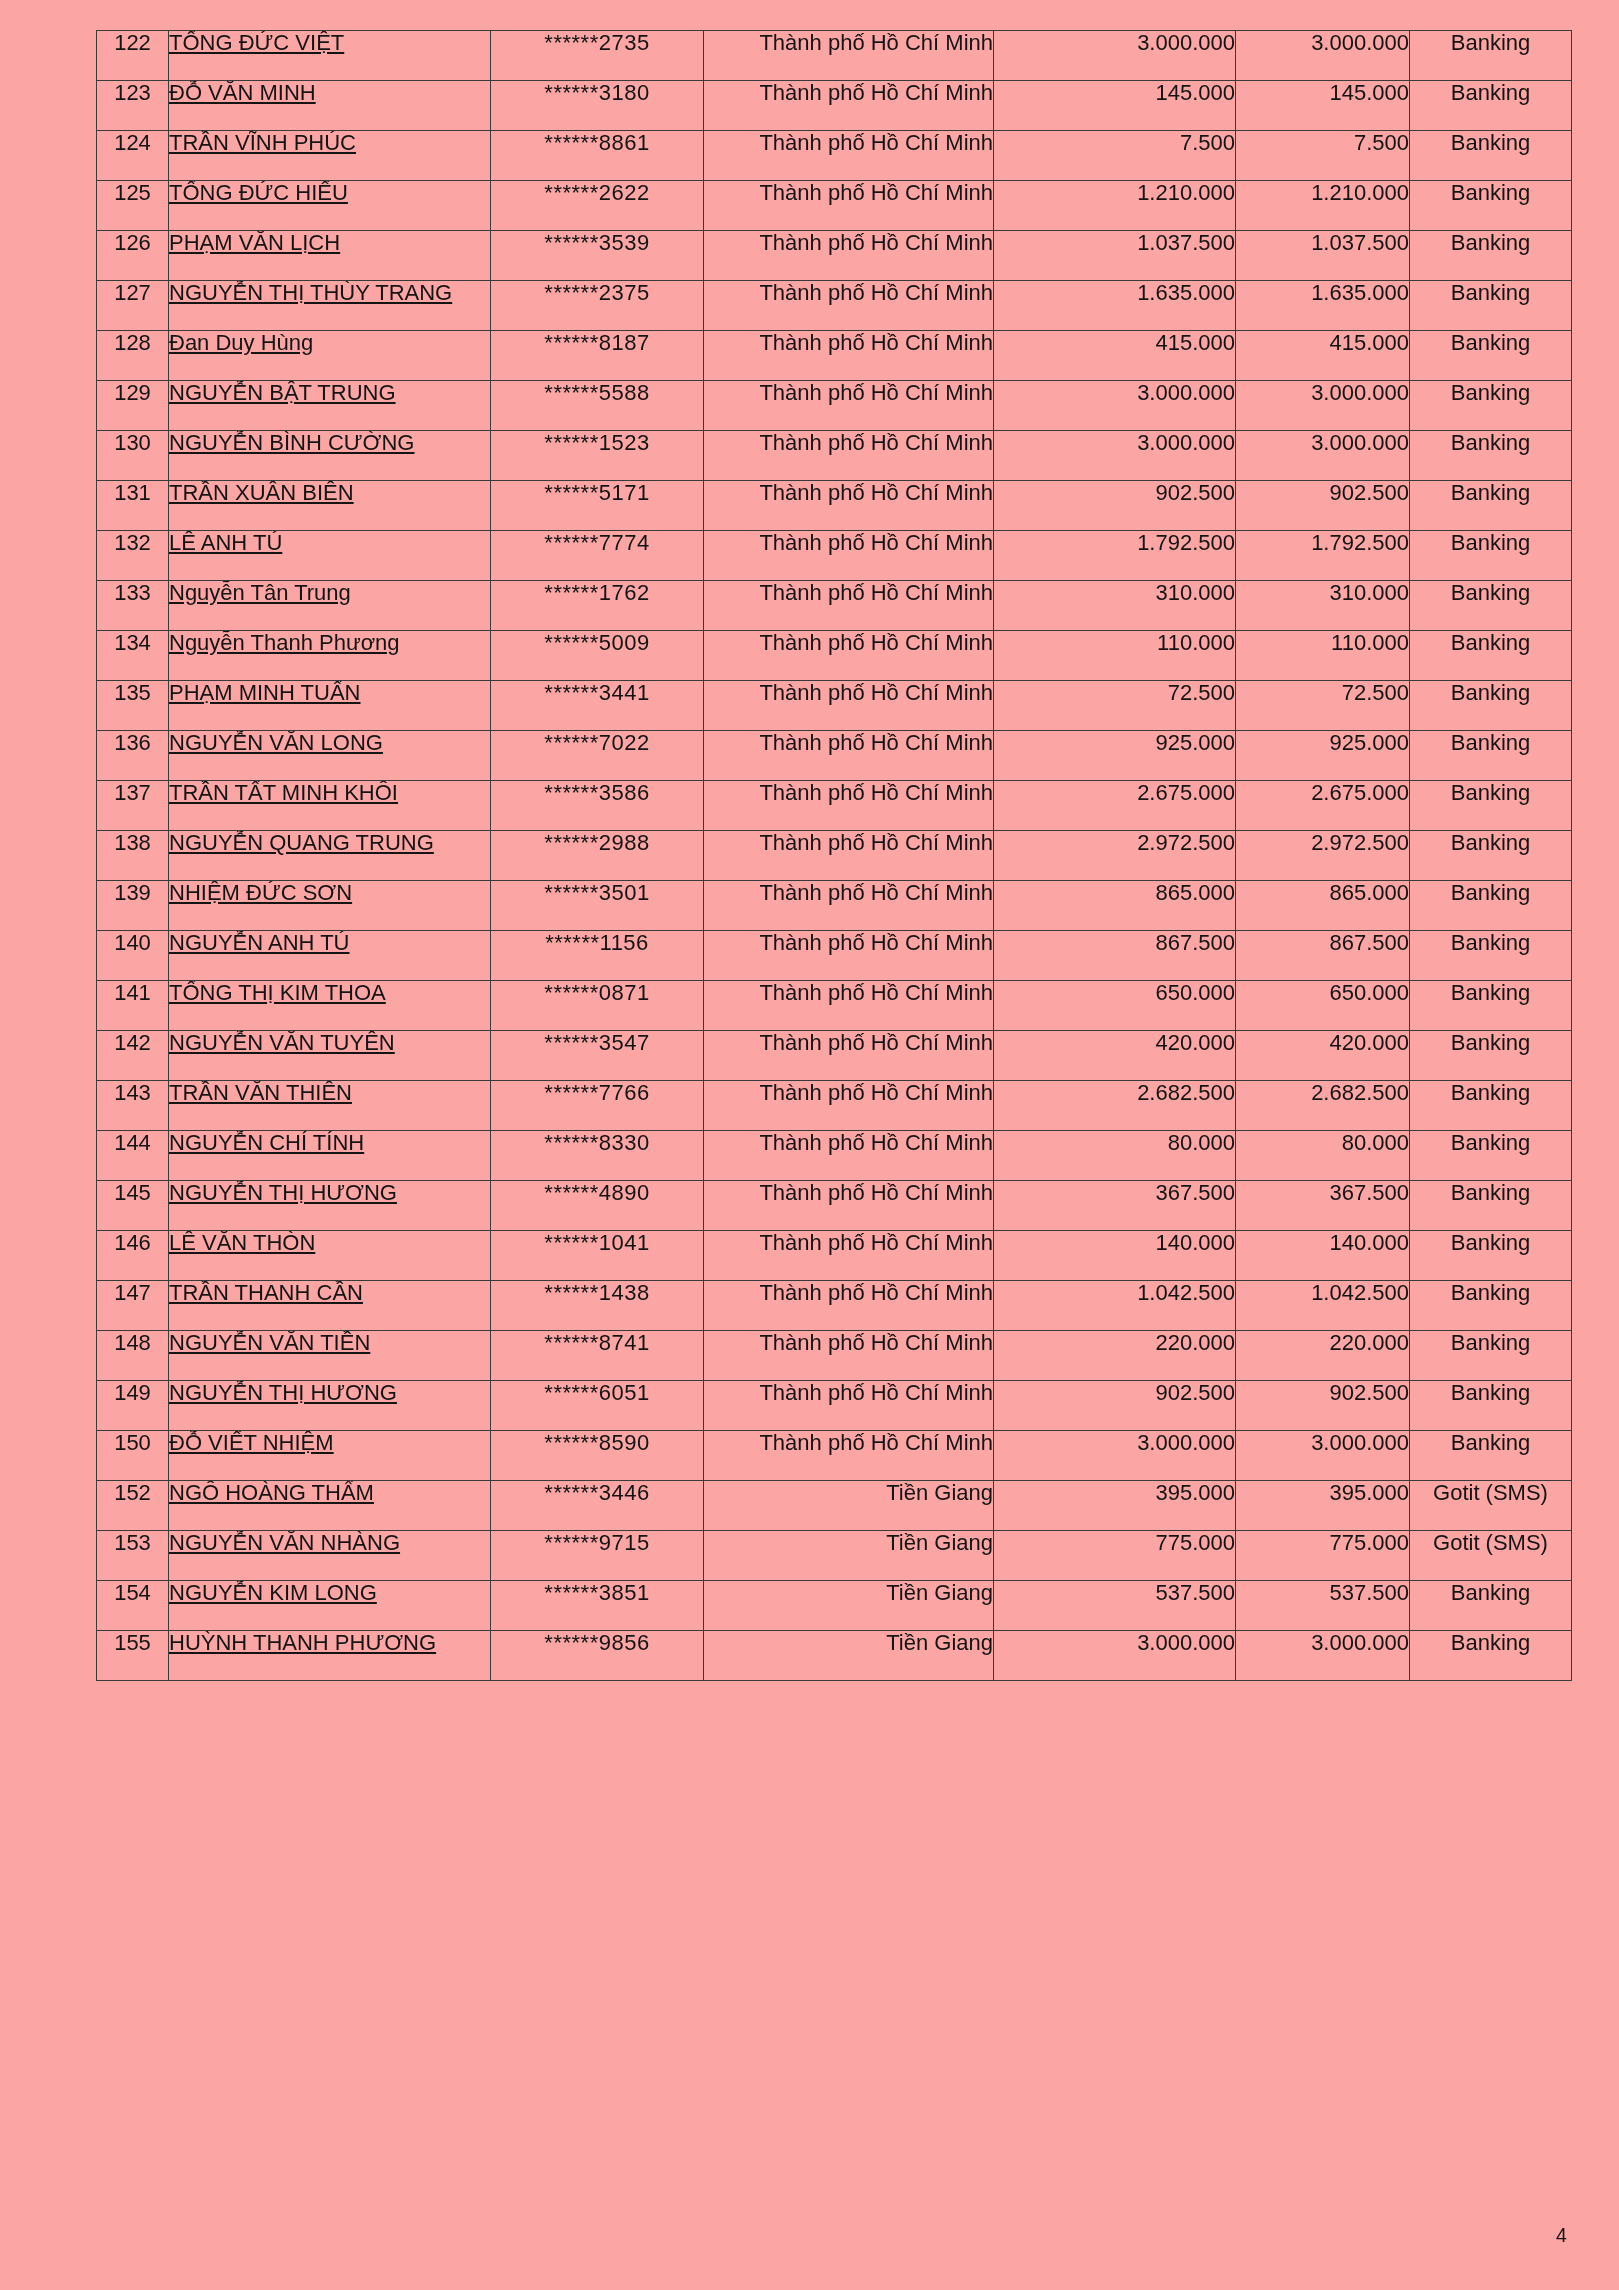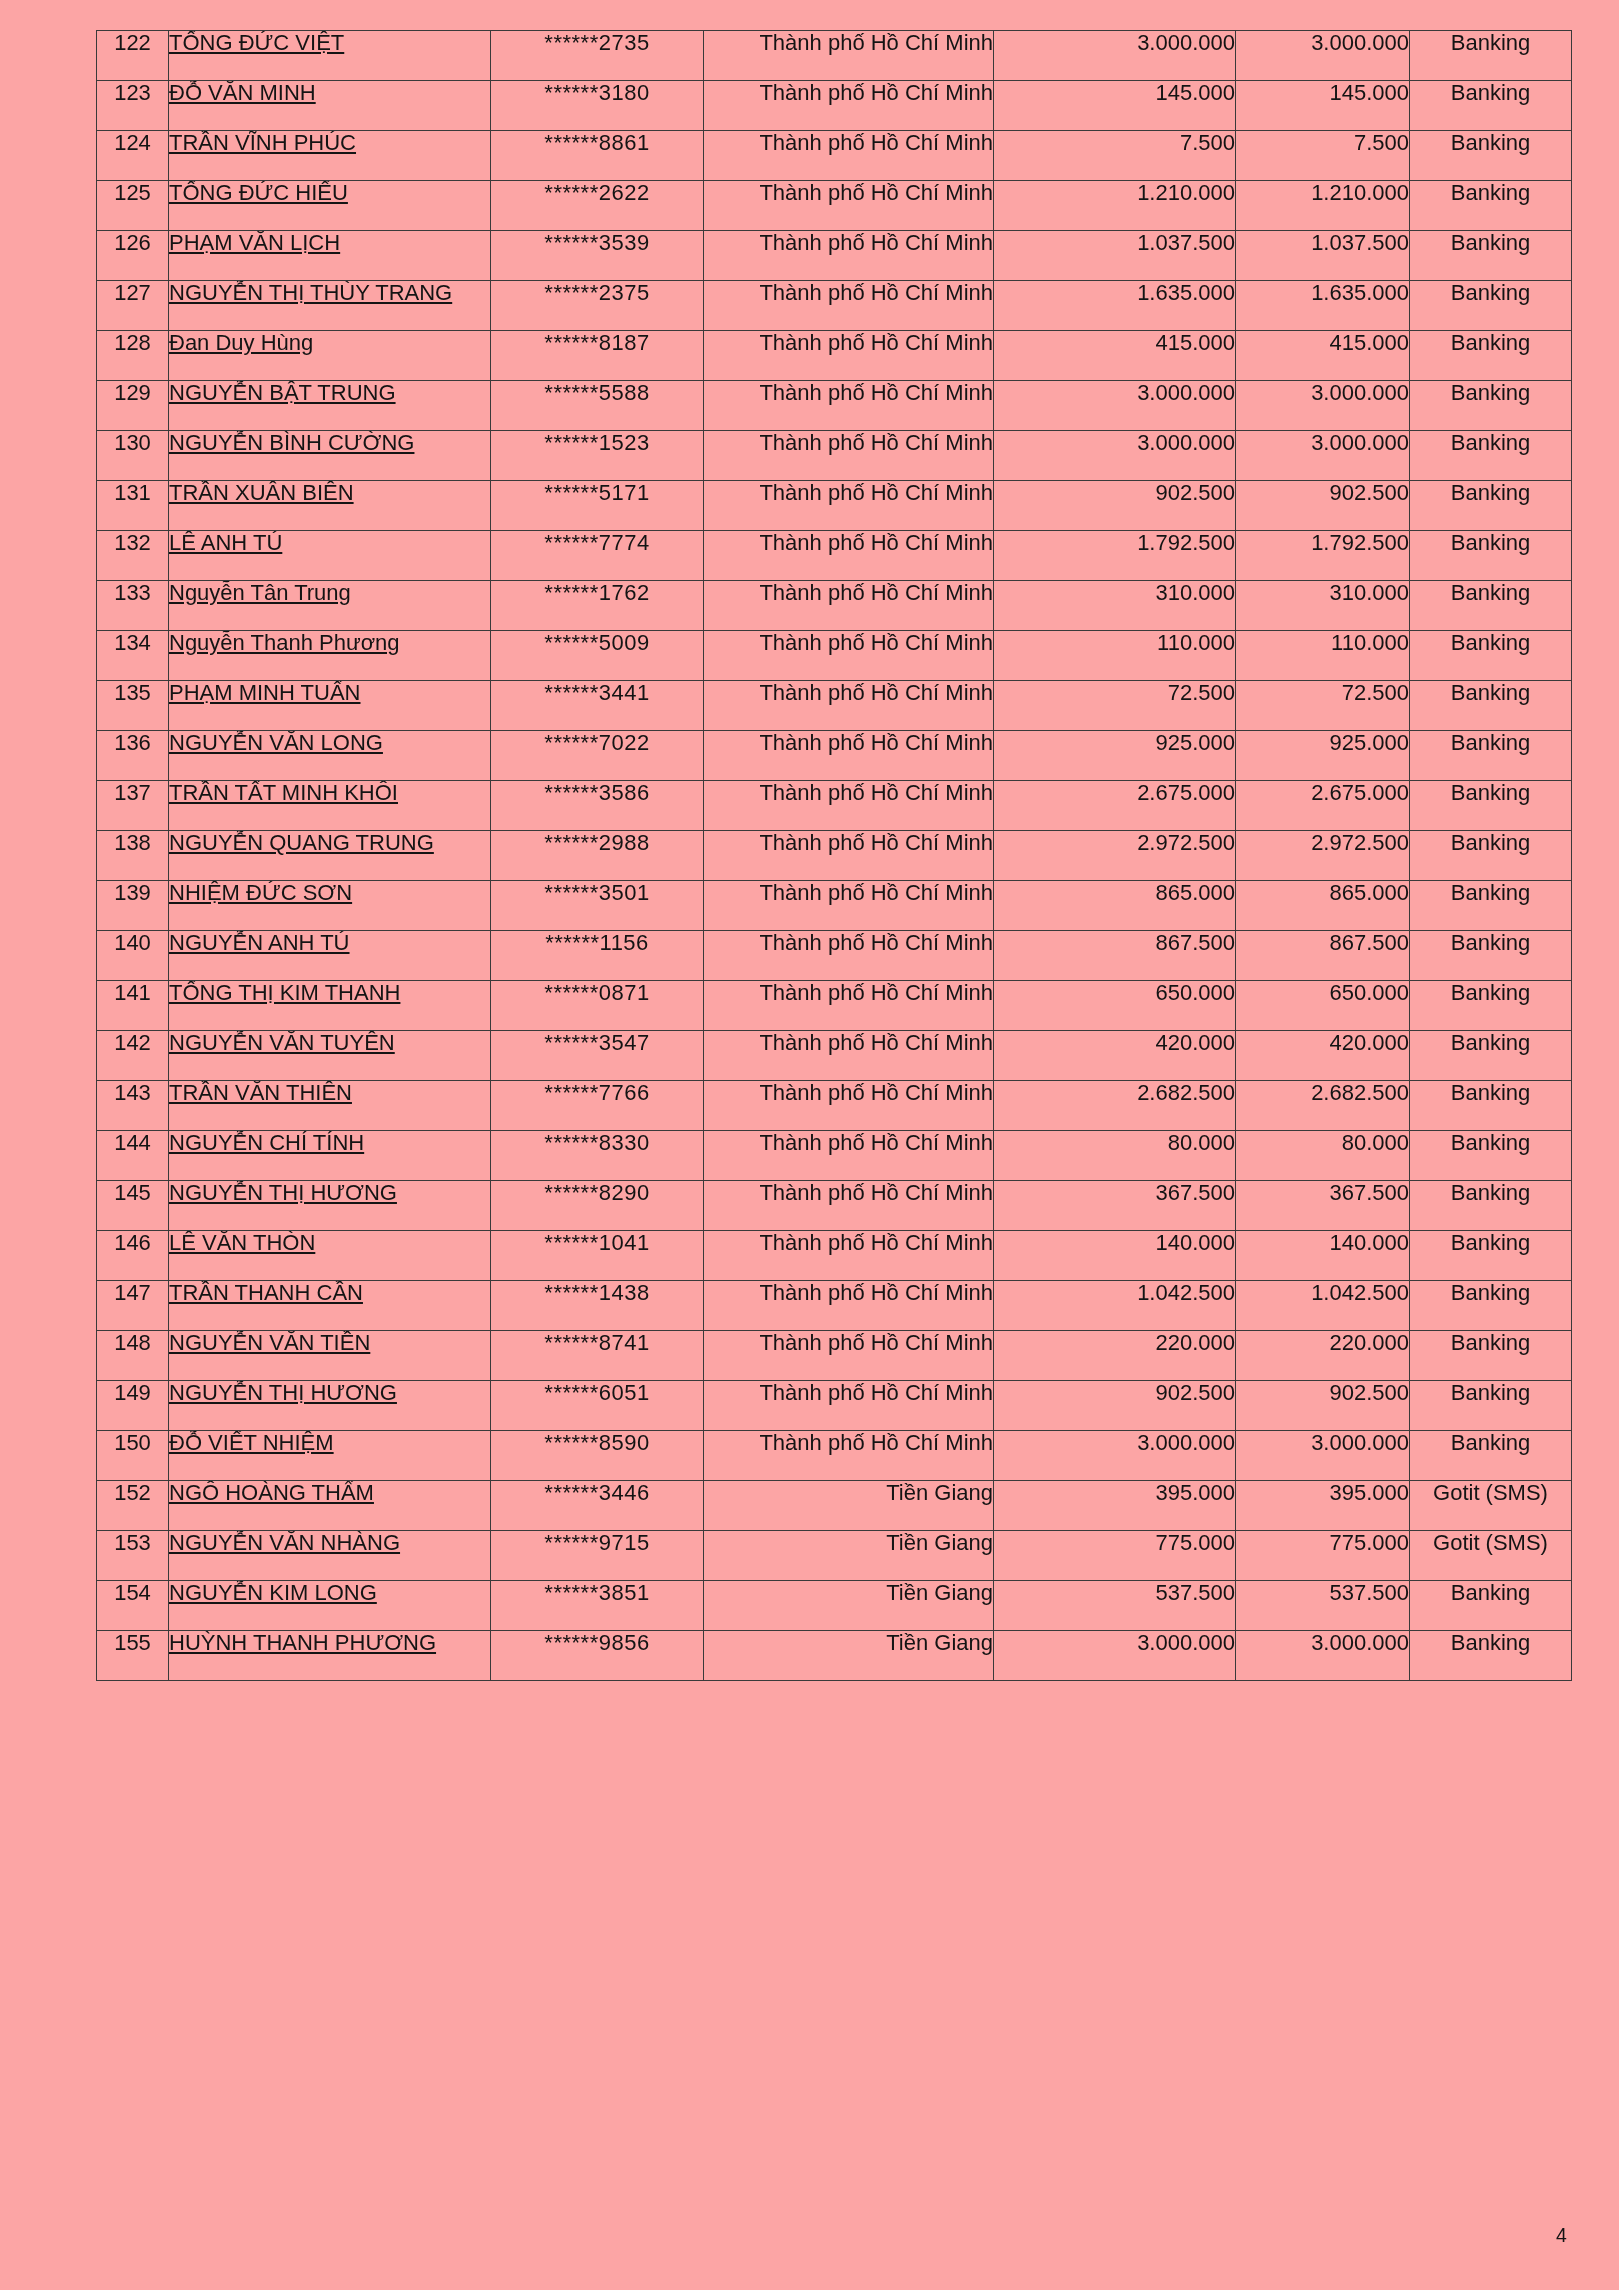--- a/index.html
+++ b/index.html
@@ -254,21 +254,21 @@
     <td class="c-name">NGUYỄN ANH TÚ</td>
     <td class="c-acc">******1156</td>
     <td class="c-city">Thành phố Hồ Chí Minh</td>
     <td class="c-amt1">867.500</td>
     <td class="c-amt2">867.500</td>
     <td class="c-method">Banking</td>
   </tr>
 
   <tr>
     <td class="c-stt">141</td>
-    <td class="c-name">TỐNG THỊ KIM THANH</td>
+    <td class="c-name">TỐNG THỊ KIM THOA</td>
     <td class="c-acc">******0871</td>
     <td class="c-city">Thành phố Hồ Chí Minh</td>
     <td class="c-amt1">650.000</td>
     <td class="c-amt2">650.000</td>
     <td class="c-method">Banking</td>
   </tr>
 
   <tr>
     <td class="c-stt">142</td>
     <td class="c-name">NGUYỄN VĂN TUYÊN</td>
@@ -295,21 +295,21 @@
     <td class="c-acc">******8330</td>
     <td class="c-city">Thành phố Hồ Chí Minh</td>
     <td class="c-amt1">80.000</td>
     <td class="c-amt2">80.000</td>
     <td class="c-method">Banking</td>
   </tr>
 
   <tr>
     <td class="c-stt">145</td>
     <td class="c-name">NGUYỄN THỊ HƯƠNG</td>
-    <td class="c-acc">******8290</td>
+    <td class="c-acc">******4890</td>
     <td class="c-city">Thành phố Hồ Chí Minh</td>
     <td class="c-amt1">367.500</td>
     <td class="c-amt2">367.500</td>
     <td class="c-method">Banking</td>
   </tr>
 
   <tr>
     <td class="c-stt">146</td>
     <td class="c-name">LÊ VĂN THÒN</td>
     <td class="c-acc">******1041</td>

